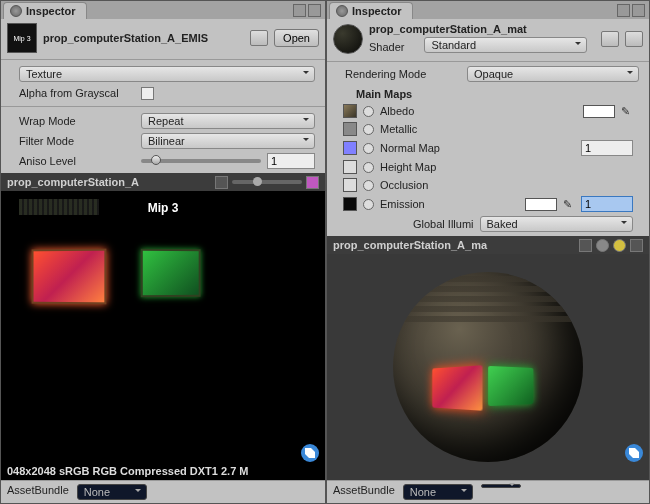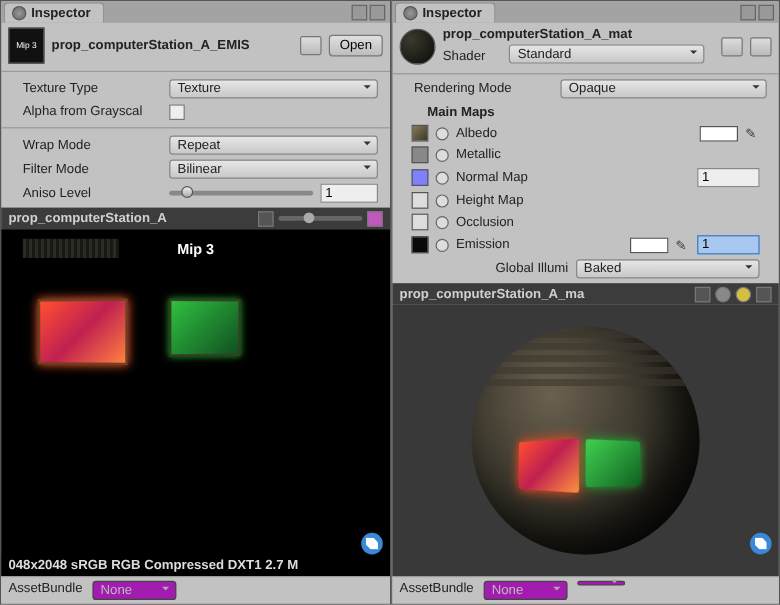--- a/index.html
+++ b/index.html
@@ -49,21 +49,21 @@
   .preview-area { background: #000; flex: 1; position: relative; overflow: hidden; }
   .mip-label { color: #fff; font-weight: bold; position: absolute; top: 10px; left: 50%; transform: translateX(-50%); font-size: 12px; }
   .tex-sprites { position: absolute; top: 8px; left: 18px; width: 80px; height: 16px; background: repeating-linear-gradient(90deg,#3a4030,#3a4030 3px,#222 3px,#222 5px); opacity: 0.7; }
   .screen-red { position: absolute; left: 30px; top: 58px; width: 75px; height: 55px; background: linear-gradient(135deg,#ff5030,#c02050,#ff8040); border: 2px solid #704020; transform: perspective(200px) rotateY(-4deg); box-shadow: 0 0 8px #ff6030; }
   .screen-green { position: absolute; left: 140px; top: 58px; width: 60px; height: 48px; background: linear-gradient(135deg,#30c040,#105020); border: 2px solid #304020; transform: perspective(200px) rotateY(4deg); box-shadow: 0 0 6px #20a030; }
   .footer-info { position: absolute; bottom: 0; left: 0; right: 0; color: #ddd; font-weight: bold; padding: 3px 6px; font-size: 11px; background: rgba(0,0,0,0.5); white-space: nowrap; }
   .tag-corner { position: absolute; bottom: 18px; right: 6px; width: 18px; height: 18px; background: #3a88d8; border-radius: 50%; }
   .tag-corner::after { content: ''; position: absolute; inset: 4px; background: #fff; clip-path: polygon(0 0, 60% 0, 100% 40%, 100% 100%, 40% 100%, 0 60%); }
 
   .bundle-row { background: #c2c2c2; padding: 3px 6px; display: flex; align-items: flex-start; gap: 8px; border-top: 1px solid #999; }
-  .bundle-dd { background: #a21caf; color: #bbb; border: 1px solid #444; border-radius: 3px; padding: 1px 16px 1px 6px; position: relative; min-width: 70px; font-size: 11px; }
+  .bundle-dd { background: #0f172a; color: #bbb; border: 1px solid #444; border-radius: 3px; padding: 1px 16px 1px 6px; position: relative; min-width: 70px; font-size: 11px; }
   .bundle-dd::after { content: ''; position: absolute; right: 5px; top: 50%; transform: translateY(-50%); border: 3px solid transparent; border-top-color: #aaa; }
   
   .maps-section { padding: 2px 16px; }
   .maps-title { font-weight: bold; padding: 2px 13px; }
   .map-row { display: flex; align-items: center; padding: 2px 0; gap: 6px; min-height: 18px; }
   .map-swatch { width: 14px; height: 14px; border: 1px solid #555; }
   .sw-albedo { background: linear-gradient(135deg,#8a7a5a,#3a3528); }
   .sw-metallic { background: #888; }
   .sw-normal { background: #8080ff; }
   .sw-height { background: #ddd; }
@@ -101,21 +101,20 @@
   <div class="header-row">
     <div class="asset-thumb">Mip 3</div>
     <div class="asset-name">prop_computerStation_A_EMIS</div>
     <span class="small-btn"></span>
     <button class="btn">Open</button>
   </div>
   <div class="divider"></div>
 
   <div class="section">
     <div class="row">
-      <span class="label">Texture Type</span>
       <div class="dropdown">Texture</div>
     </div>
     <div class="row">
       <span class="label">Alpha from Grayscal</span>
       <span class="checkbox"></span>
     </div>
   </div>
   <div class="divider"></div>
 
   <div class="section">

